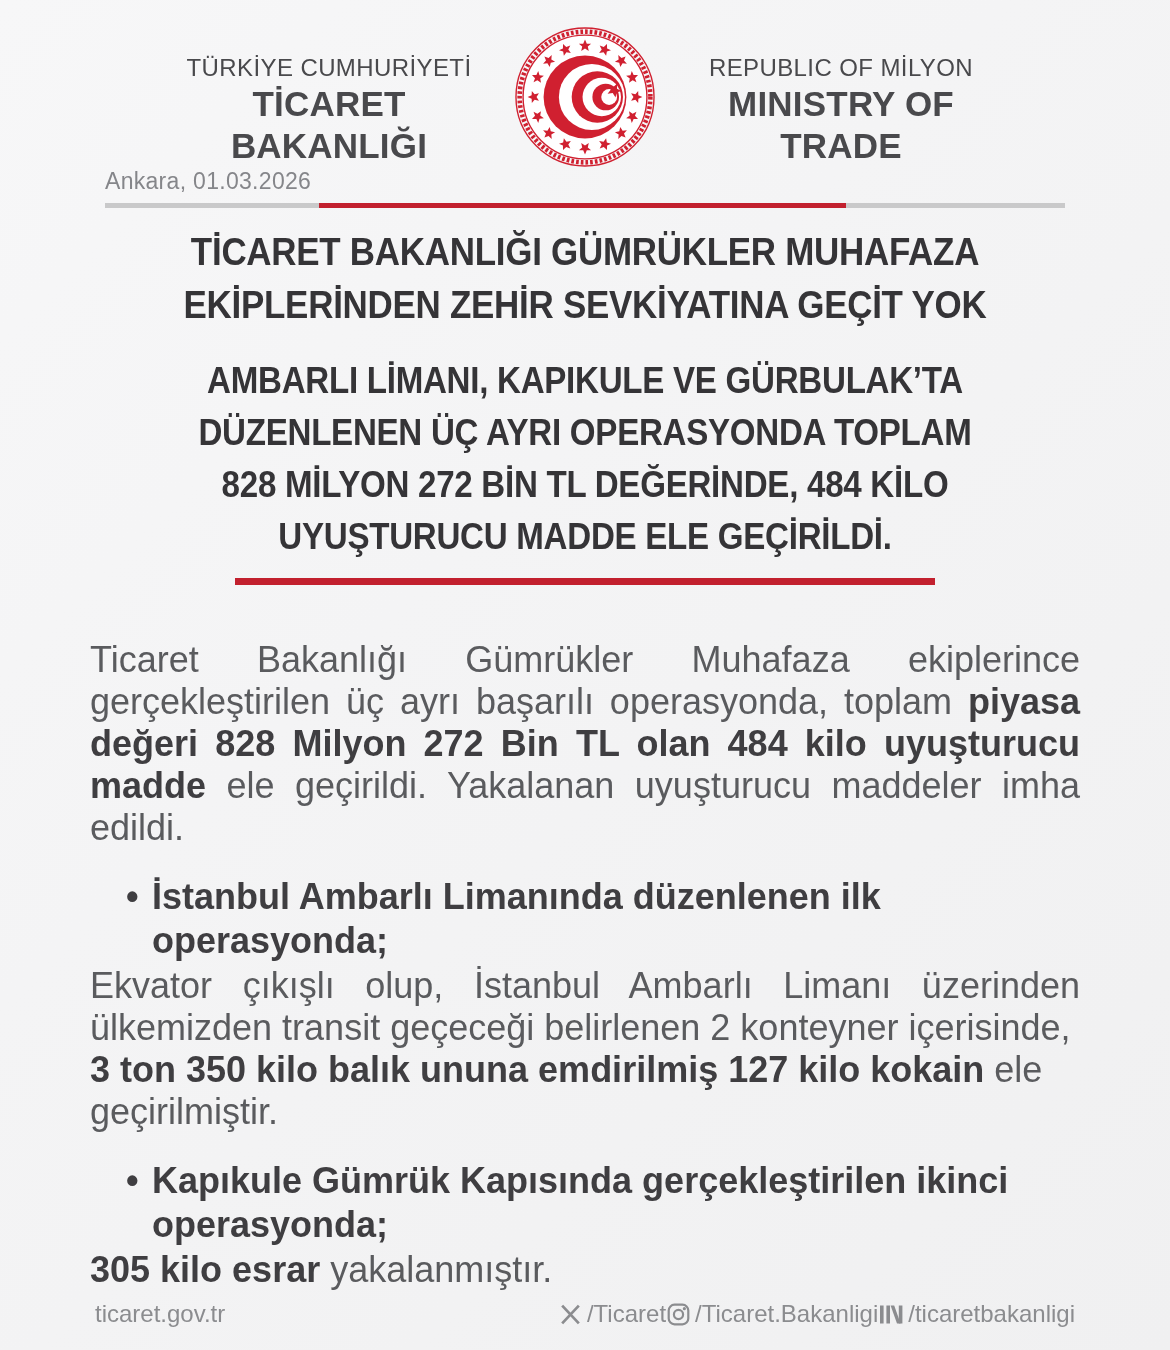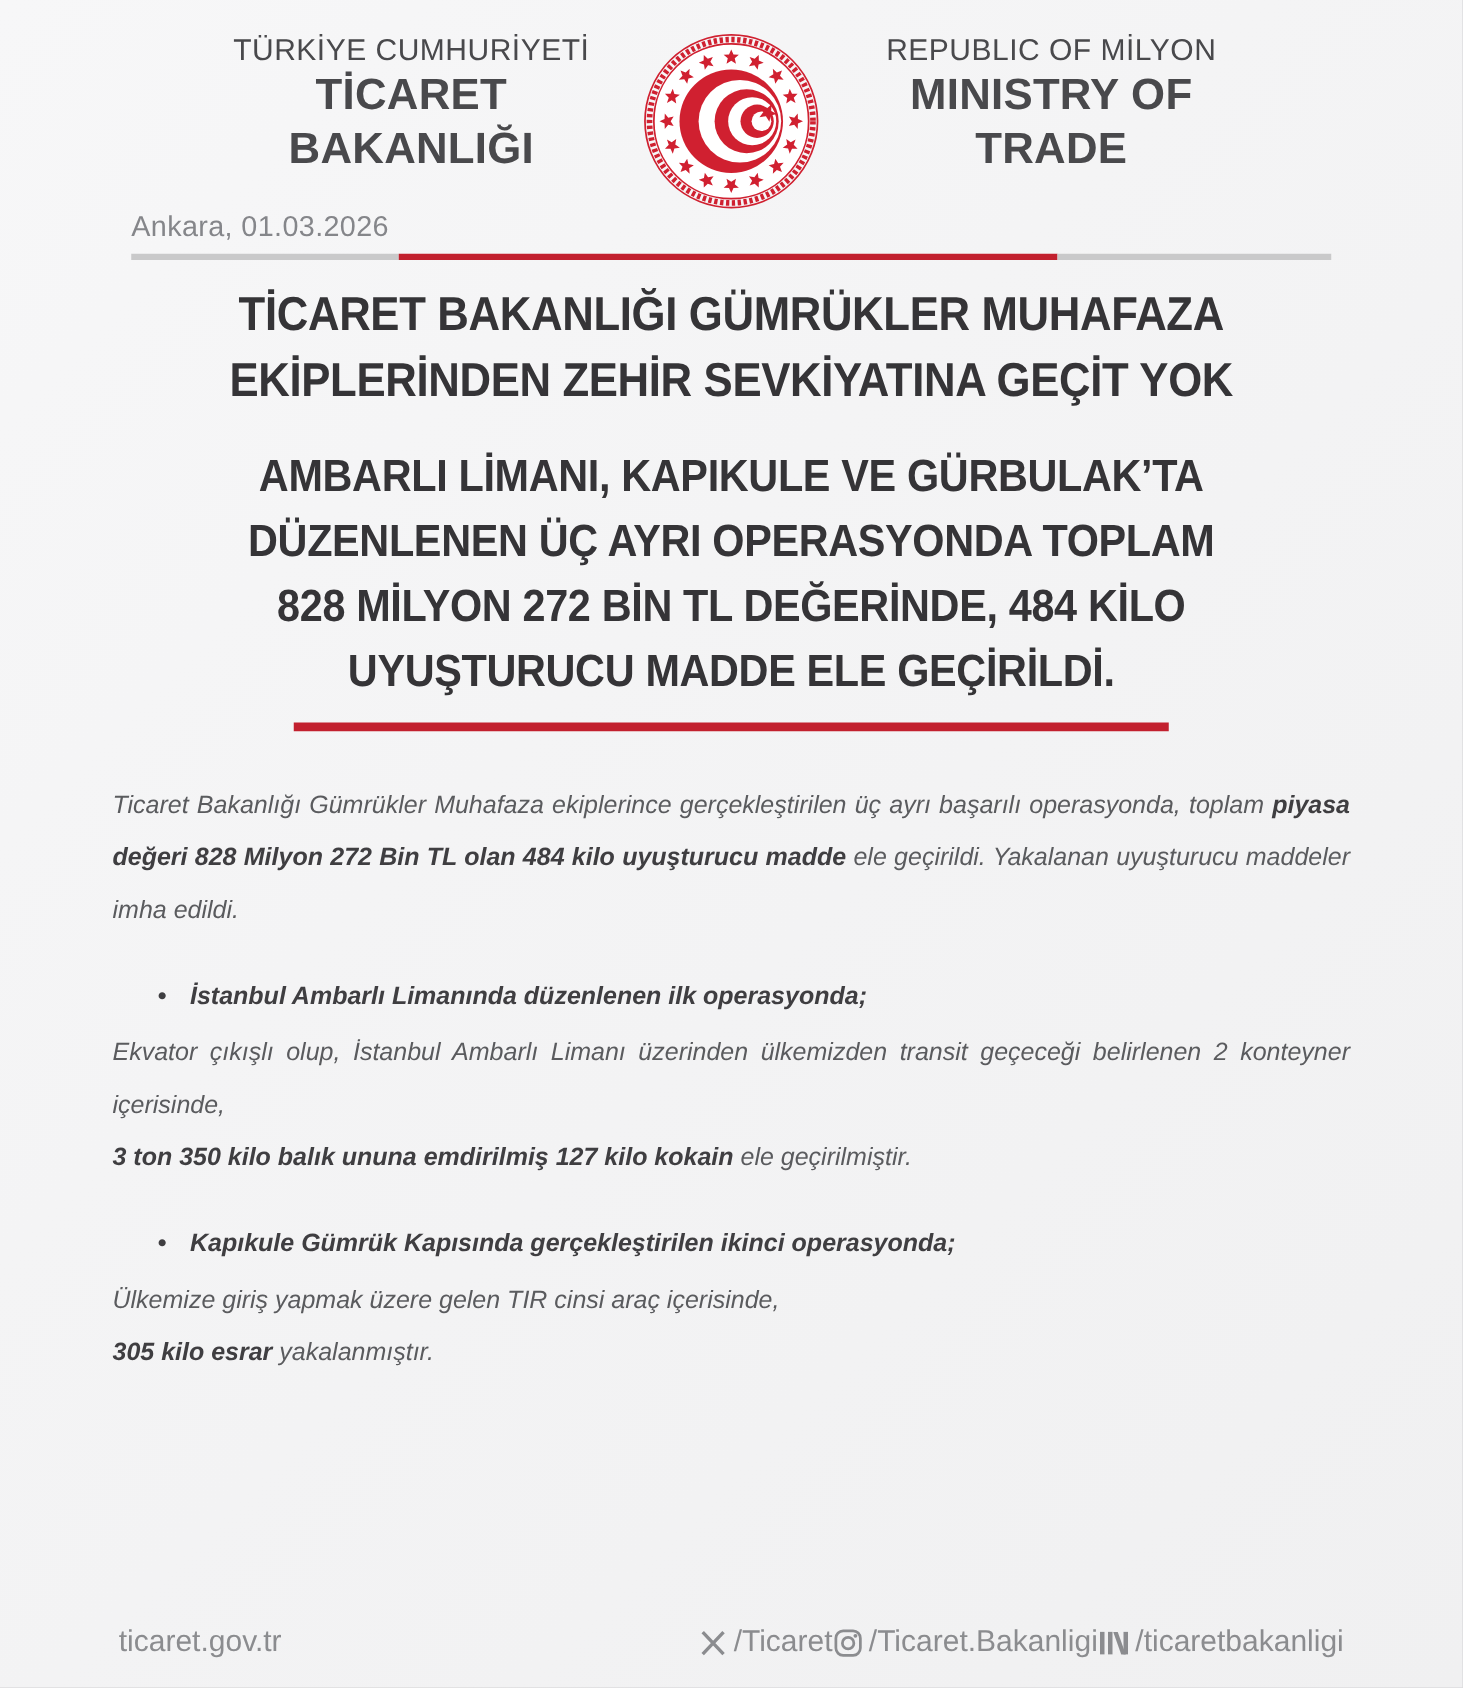--- a/index.html
+++ b/index.html
@@ -18,21 +18,21 @@
     width:1170px;height:1350px;
     margin:0 auto;
     background:linear-gradient(135deg,#f7f7f8 0%,#f4f4f5 40%,#f0f0f1 100%);
     font-family:"Liberation Sans","DejaVu Sans",sans-serif;
     overflow:hidden;
   }
   .content{padding:0 90px;}
 
   
   .header{
-    display:flex;align-items:flex-start;justify-content:center;
+    display:flex;align-items:flex-end;justify-content:center;
     gap:30px;padding-top:26px;
   }
   .org-block{width:310px;line-height:1.22;text-align:center;color:#49494c;}
   .org-top{font-size:24px;font-weight:400;letter-spacing:.4px;}
   .org-bottom{font-size:35px;font-weight:700;letter-spacing:.2px;}
   .emblem{width:142px;height:142px;flex:0 0 142px;}
 
   .dateline{
     margin-top:0px;padding-left:15px;
     font-size:23px;color:var(--ink-soft);letter-spacing:.3px;
@@ -58,21 +58,21 @@
     color:var(--ink-dark);
     transform:scaleX(.92);transform-origin:50% 0;
     letter-spacing:-.3px;
   }
   .rule-sub{
     width:700px;height:7px;background:var(--red);
     margin:15px auto 0 auto;
   }
 
   
-  .body-text{margin-top:38px;font-size:20px;line-height:42px;color:var(--ink-body);font-style:italic;}
+  .body-text{margin-top:54px;font-size:36px;line-height:42px;color:var(--ink-body);}
   .para{text-align:justify;margin-bottom:22px;}
   .para b{color:var(--ink-bold);font-weight:700;}
   .bullet-block{margin-top:26px;}
   .bullet-heading{
     position:relative;
     padding-left:62px;
     font-weight:700;color:var(--ink-bold);
     line-height:44px;
     margin-bottom:2px;
   }
@@ -180,21 +180,20 @@
 
 
     <div class="bullet-block">
       <div class="bullet-heading">İstanbul Ambarlı Limanında düzenlenen ilk operasyonda;</div>
       <div class="bullet-body">Ekvator çıkışlı olup, İstanbul Ambarlı Limanı üzerinden ülkemizden transit geçeceği belirlenen 2 konteyner içerisinde,</div>
       <div class="bullet-result"><b>3 ton 350 kilo balık ununa emdirilmiş 127 kilo kokain</b><span> ele geçirilmiştir.</span></div>
     </div>
 
     <div class="bullet-block">
       <div class="bullet-heading">Kapıkule Gümrük Kapısında gerçekleştirilen ikinci operasyonda;</div>
-      <div class="bullet-body">Ülkemize giriş yapmak üzere gelen TIR cinsi araç içerisinde,</div>
       <div class="bullet-result"><b>305 kilo esrar</b><span> yakalanmıştır.</span></div>
     </div>
 
   </div>
 
   <div class="footer">
     <div class="website">ticaret.gov.tr</div>
 
     <div class="socials">
 

